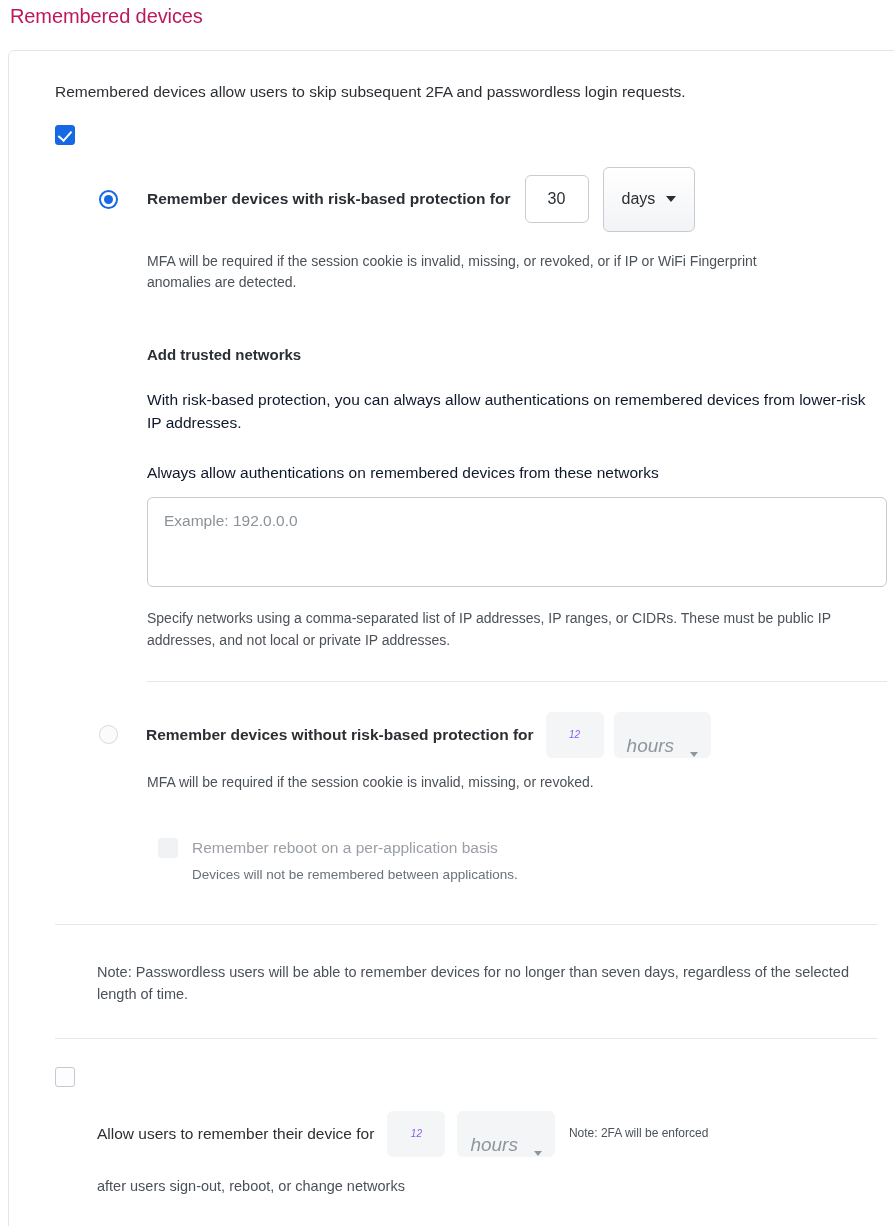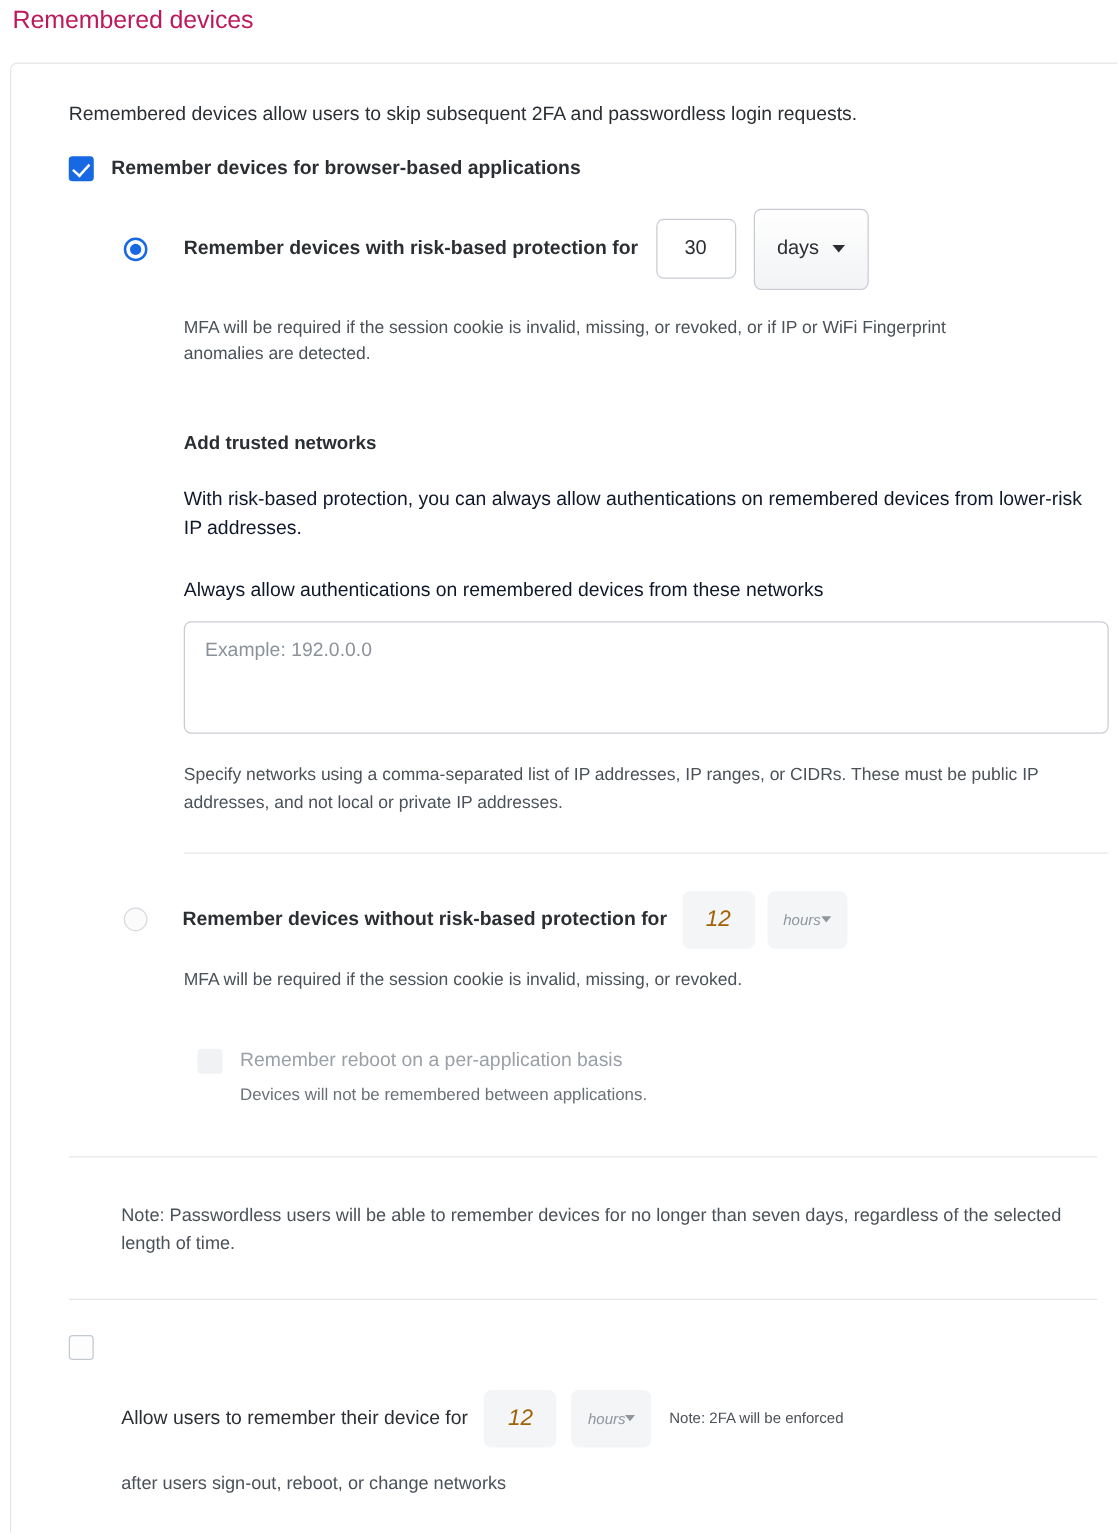--- a/index.html
+++ b/index.html
@@ -153,23 +153,23 @@
     font-family: "Liberation Sans", sans-serif;
     font-size: 16px;
     color: #2b2f33;
     text-align: center;
     outline: none;
     padding: 0;
   }
   .num-input.disabled {
     background: #f4f5f6;
     border: 1px solid #f4f5f6;
-    color: #a16207;
+    color: #8b5cf6;
     font-style: italic;
-    font-size: 18px;
+    font-size: 10px;
   }
   .num-input.disabled-sm {
     width: 58px; height: 46px;
   }
 
   
   .sel {
     height: 65px;
     border: 1px solid #c8ccd2;
     border-radius: 6px;
@@ -187,23 +187,24 @@
     border-left: 5.5px solid transparent;
     border-right: 5.5px solid transparent;
     border-top: 6.5px solid #2b2f33;
     display: inline-block;
   }
   .sel.disabled {
     border: 1px solid #f4f5f6;
     background: #f4f5f6;
     color: #8f969d;
     font-style: italic;
-    font-size: 12px;
-    gap: 0;
+    font-size: 19px;
+    gap: 16px;
     padding: 0 12px;
+    align-items: flex-end;
   }
   .sel.disabled .caret {
     border-top-color: #8f969d;
     border-left-width: 4.5px;
     border-right-width: 4.5px;
     border-top-width: 5.5px;
   }
   .sel.disabled-sm { height: 46px; }
 
   
@@ -243,21 +244,20 @@
 
 <div class="page-title">Remembered devices</div>
 
 <div class="card">
   <div class="card-inner">
 
     <p class="intro">Remembered devices allow users to skip subsequent 2FA and passwordless login requests.</p>
 
     <div class="row blk-cb1" style="align-items:center;">
       <span class="cb checked"></span>
-      <span class="lbl-bold" style="margin-left:14px;">Remember devices for browser-based applications</span>
     </div>
 
     <div class="opt1">
       <div class="row" style="align-items:center;">
         <span class="rb on"></span>
         <span class="lbl-bold" style="margin-left:29px;">Remember devices with risk-based protection for</span>
         <input class="num-input" style="margin-left: 14px;" value="30">
         <span class="sel" style="margin-left:14px;">
           <span>days</span>
           <span class="caret"></span>

